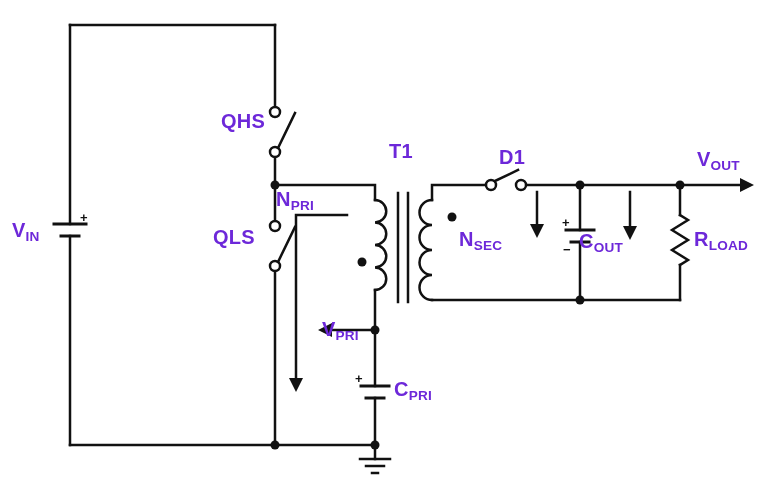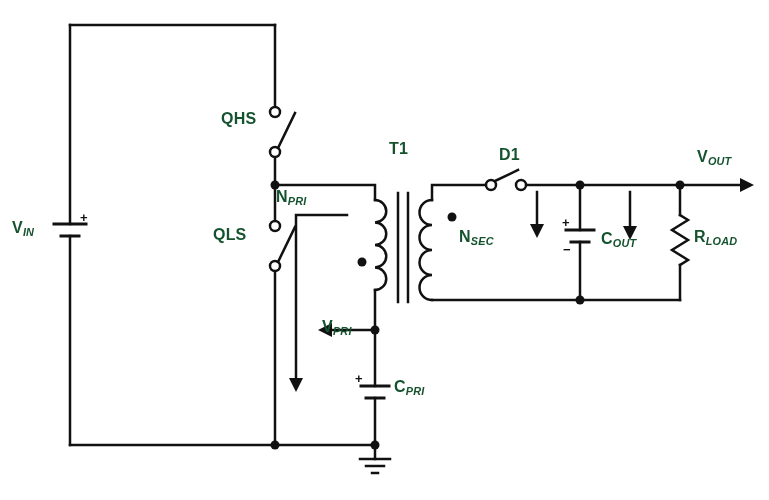--- a/index.html
+++ b/index.html
@@ -16,31 +16,30 @@
     font-family: "Liberation Sans", sans-serif;
   }
   #schematic-svg {
     position: absolute;
     left: 0;
     top: 0;
   }
   .lbl {
     position: absolute;
     font-weight: 700;
-    font-size: 16px;
-    color: #14532d;
+    font-size: 20px;
+    color: #6d28d9;
     white-space: nowrap;
     line-height: 1;
     letter-spacing: 0.2px;
   }
   .lbl sub {
     font-size: 0.68em;
     vertical-align: -0.28em;
     font-weight: 700;
-    font-style: italic;
   }
   .mark {
     position: absolute;
     font-weight: 700;
     font-size: 13px;
     color: #111111;
     line-height: 1;
   }
 </style>
 </head>
@@ -153,21 +152,21 @@
 
   <span class="lbl" style="left:12px;  top:220px"><span>V</span><sub>IN</sub></span>
   <span class="lbl" style="left:221px; top:111px"><span>QHS</span></span>
   <span class="lbl" style="left:213px; top:227px"><span>QLS</span></span>
   <span class="lbl" style="left:276px; top:189px"><span>N</span><sub>PRI</sub></span>
   <span class="lbl" style="left:322px; top:319px"><span>V</span><sub>PRI</sub></span>
   <span class="lbl" style="left:394px; top:379px"><span>C</span><sub>PRI</sub></span>
   <span class="lbl" style="left:389px; top:141px"><span>T1</span></span>
   <span class="lbl" style="left:459px; top:229px"><span>N</span><sub>SEC</sub></span>
   <span class="lbl" style="left:499px; top:147px"><span>D1</span></span>
-  <span class="lbl" style="left:601px; top:231px"><span>C</span><sub>OUT</sub></span>
+  <span class="lbl" style="left:579px; top:231px"><span>C</span><sub>OUT</sub></span>
   <span class="lbl" style="left:694px; top:229px"><span>R</span><sub>LOAD</sub></span>
   <span class="lbl" style="left:697px; top:149px"><span>V</span><sub>OUT</sub></span>
 
   <span class="mark" style="left:80px;  top:211px">+</span>
   <span class="mark" style="left:562px; top:216px">+</span>
   <span class="mark" style="left:563px; top:243px">−</span>
   <span class="mark" style="left:355px; top:372px">+</span>
 
 </div>
 

